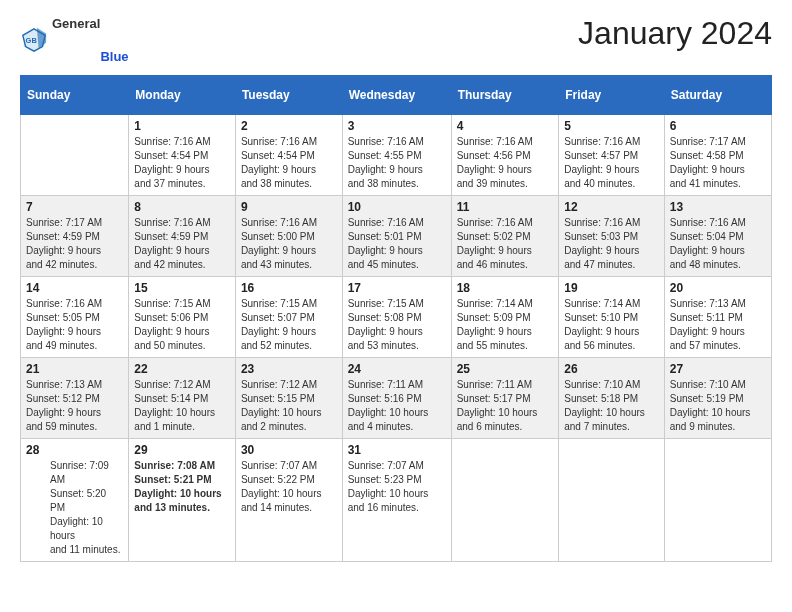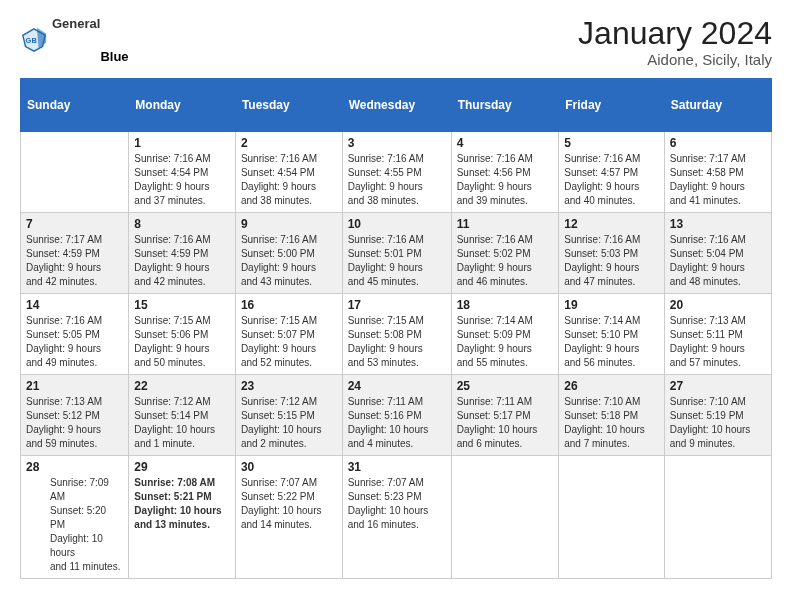--- a/index.html
+++ b/index.html
@@ -29,21 +29,21 @@
       gap: 4px;
     }
     .logo-text {
       display: flex;
       flex-direction: row;
       font-size: 13px;
       font-weight: bold;
       line-height: 1.2;
     }
     .logo-text span.general { color: #333; }
-    .logo-text span.blue { color: #000000; margin-top: 33px; }
+    .logo-text span.blue { color: #1d4ed8; margin-top: 33px; }
     .logo-icon {
       width: 28px;
       height: 28px;
     }
     .title-block {
       text-align: right;
     }
     .title-block h1 {
       font-size: 32px;
       font-weight: normal;
@@ -58,21 +58,21 @@
     }
     .calendar {
       width: 100%;
       border-collapse: collapse;
     }
     .calendar thead tr th {
       background: #2a6bbf;
       color: #fff;
       font-size: 12px;
       font-weight: bold;
-      padding: 19px 6px;
+      padding: 12px 6px;
       text-align: left;
       border: 1px solid #2a6bbf;
     }
     .calendar tbody tr td {
       vertical-align: top;
       border: 1px solid #ccc;
       padding: 4px 5px;
       width: 113px;
       min-height: 80px;
       font-size: 10px;
@@ -112,21 +112,20 @@
         <polygon points="15,3 27,10 24,22 15,27 6,22 3,10" fill="none" stroke="#1a6cb5" stroke-width="1.5"></polygon>
         <text x="6" y="18" font-size="8" fill="#1a6cb5" font-weight="bold">GB</text>
       </svg>
       <div class="logo-text">
         <span class="general">General</span>
         <span class="blue">Blue</span>
       </div>
     </div>
     <div class="title-block">
       <h1>January 2024</h1>
-      <h2>Aidone, Sicily, Italy</h2>
     </div>
   </div>
 
   <table class="calendar">
     <thead>
       <tr>
       <th>Sunday</th>
           <th>Monday</th>
           <th>Tuesday</th>
           <th>Wednesday</th>

